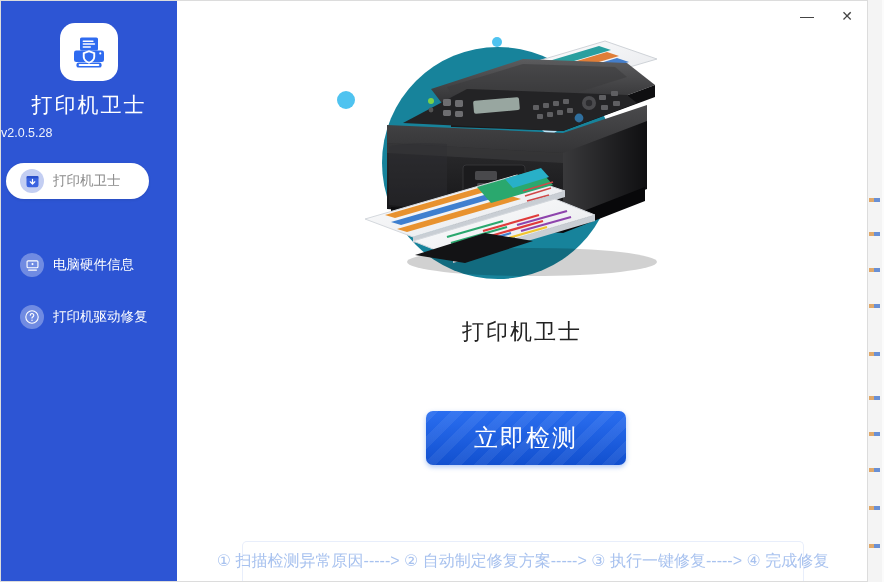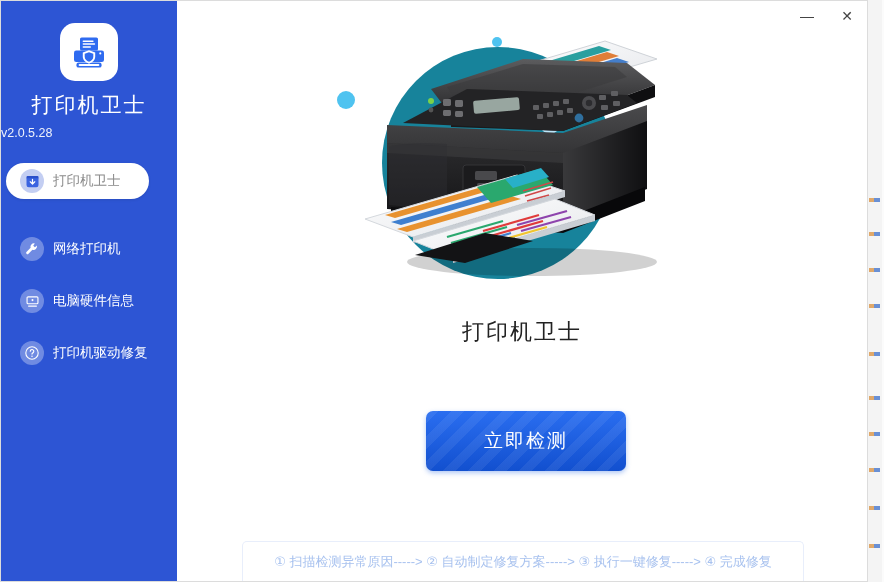--- a/index.html
+++ b/index.html
@@ -131,23 +131,23 @@
     text-align: center; font-size: 22px; color: #222222;
     letter-spacing: 2px;
   }
   #hero-subtitle {
     position: absolute; top: 354px; left: 0; right: 0;
     text-align: center; font-size: 14.5px; color: #8d8d8d;
   }
 
   #detect-button {
     position: absolute; left: 249px; top: 410px;
-    width: 200px; height: 60px;
+    width: 200px; height: 54px;
     border: none; border-radius: 7px;
-    color: #ffffff; font-size: 19px; letter-spacing: 2px;
+    color: #ffffff; font-size: 24px; letter-spacing: 2px;
     font-family: inherit;
     cursor: pointer;
     background-color: #1a5fe0;
     background-image:
       repeating-linear-gradient(135deg,
         rgba(255,255,255,.065) 0px, rgba(255,255,255,.065) 9px,
         rgba(255,255,255,0) 9px, rgba(255,255,255,0) 18px),
       linear-gradient(180deg, #2a6ef0 0%, #1250cf 100%);
     box-shadow: 0 2px 5px rgba(26,95,224,.35);
   }
@@ -156,21 +156,21 @@
   #steps-band {
     position: absolute; left: 65px; bottom: 0;
     width: 562px; height: 40px;
     border: 1px solid #e8eefb;
     border-bottom: none;
     border-radius: 5px 5px 0 0;
     display: flex; align-items: center; justify-content: center;
     background: #ffffff;
   }
   #steps-text {
-    font-size: 13px; color: #a8c2ef; white-space: nowrap;
+    font-size: 16px; color: #a8c2ef; white-space: nowrap;
   }
 
   
   #bottom-peek {
     position: absolute; left: 0; bottom: 0; width: 100%; height: 14px;
     overflow: hidden; pointer-events: none;
   }
   #bottom-peek-line {
     position: absolute; left: 310px; bottom: -6px;
     font-size: 15px; color: #c7c7c7; white-space: nowrap;
@@ -233,28 +233,20 @@
           </svg>
         </span>
         <span class="nav-label">打印机卫士</span>
       </div>
 
       <div class="nav-spacer"></div>
 
 
       <div class="nav-spacer"></div>
 
-      <div class="nav-item">
-        <span class="nav-icon">
-          <svg width="14" height="14" viewBox="0 0 16 16">
-            <path d="M11.2 1.6a4 4 0 00-4.8 5.1L1.9 11.2a1.5 1.5 0 102.1 2.1l4.5-4.5a4 4 0 005.1-4.8L11.3 6.1 9.4 4.2z" fill="#ffffff"></path>
-          </svg>
-        </span>
-        <span class="nav-label">网络打印机</span>
-      </div>
 
       <div class="nav-spacer"></div>
 
       <div class="nav-item">
         <span class="nav-icon">
           <svg width="15" height="15" viewBox="0 0 16 16">
             <rect x="2.2" y="3" width="11.6" height="7.4" rx="1.1" fill="none" stroke="#ffffff" stroke-width="1.2"></rect>
             <circle cx="8" cy="6.5" r="1.1" fill="#ffffff"></circle>
             <rect x="3.2" y="12.2" width="9.6" height="1.3" rx=".65" fill="#ffffff"></rect>
           </svg>

